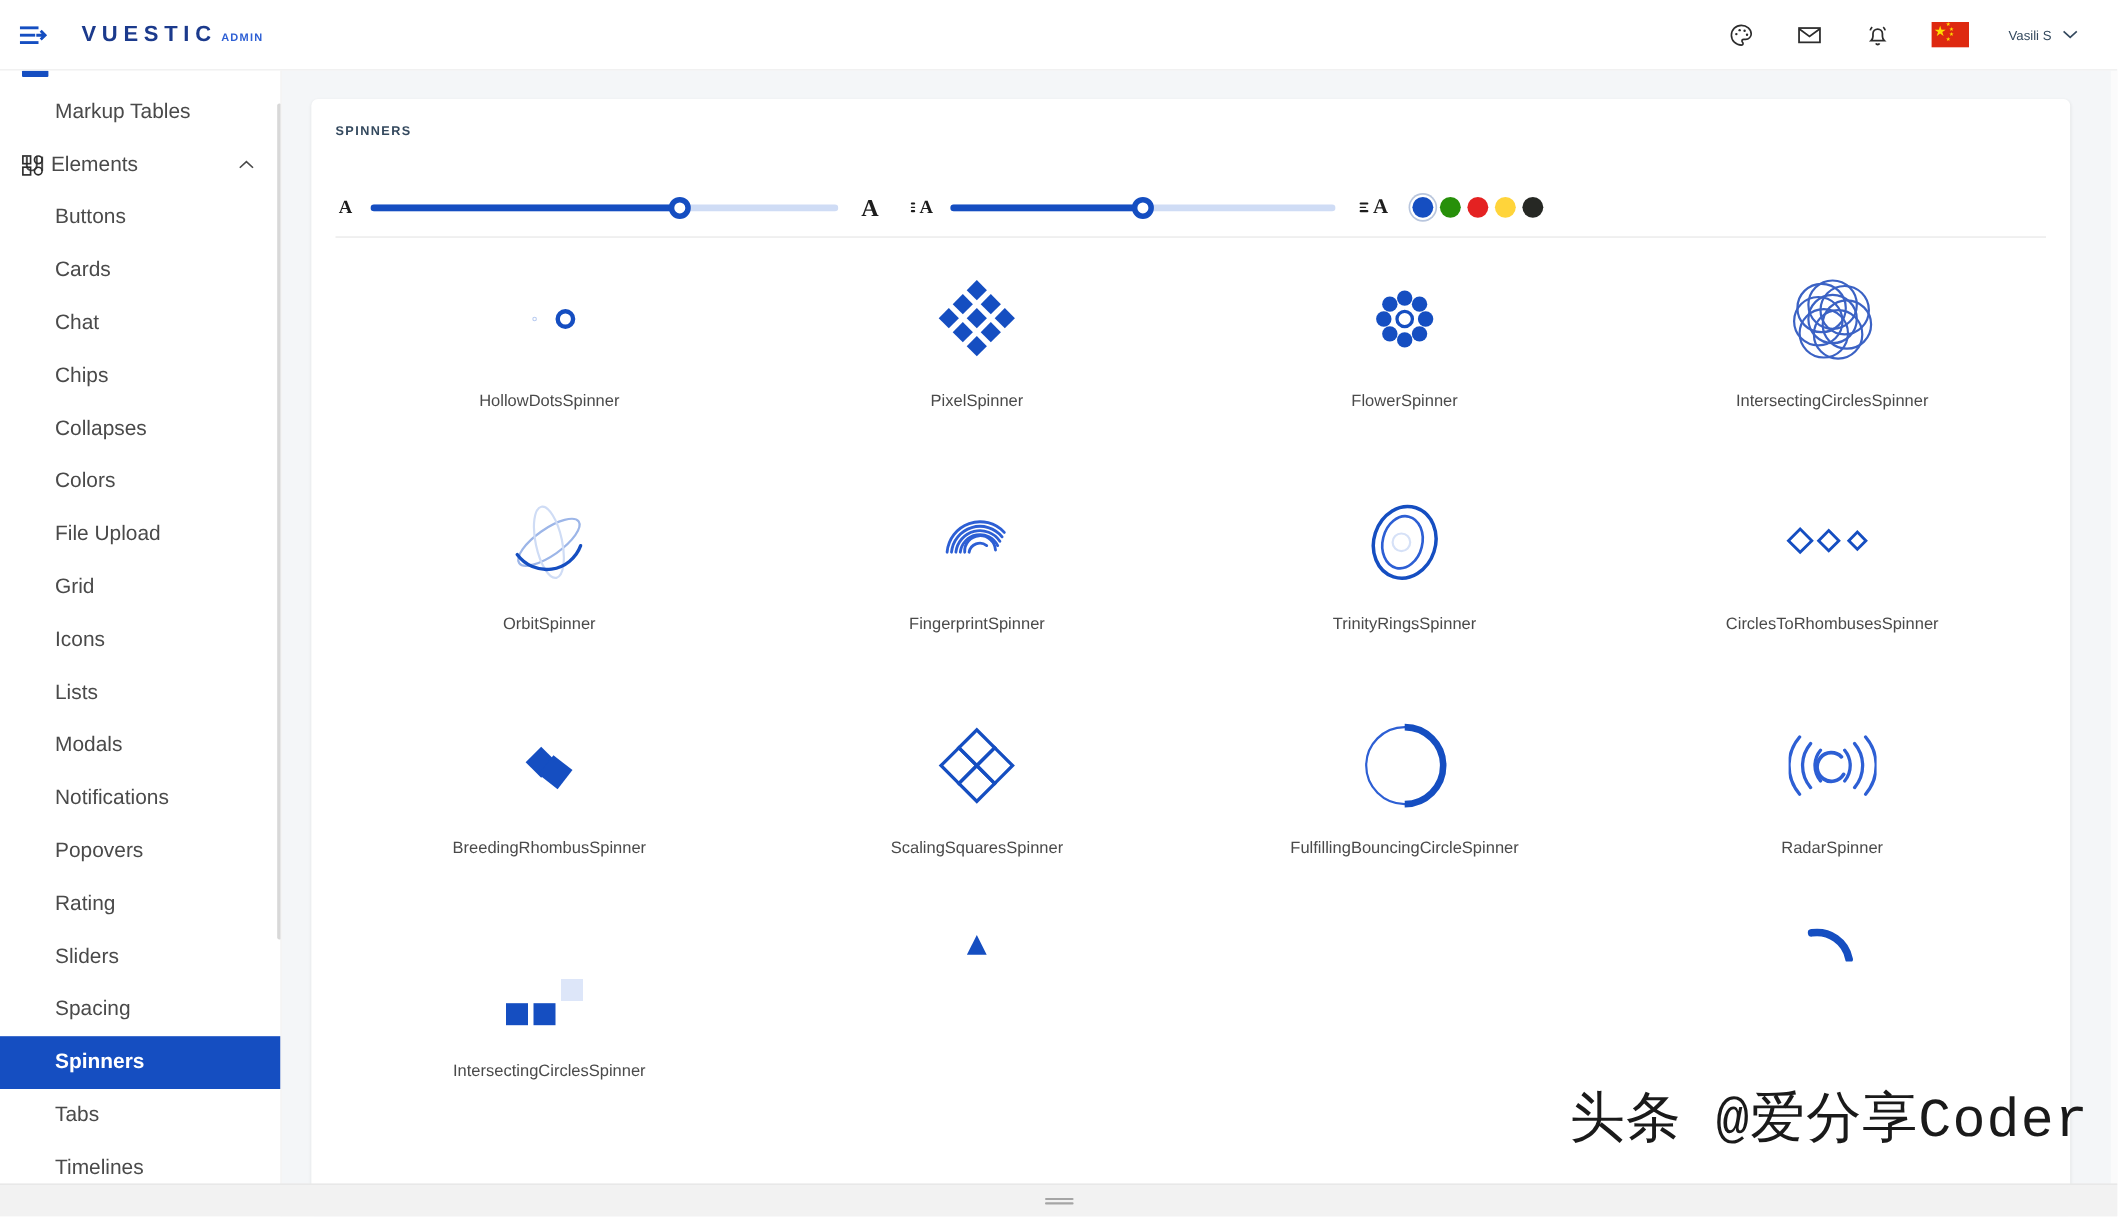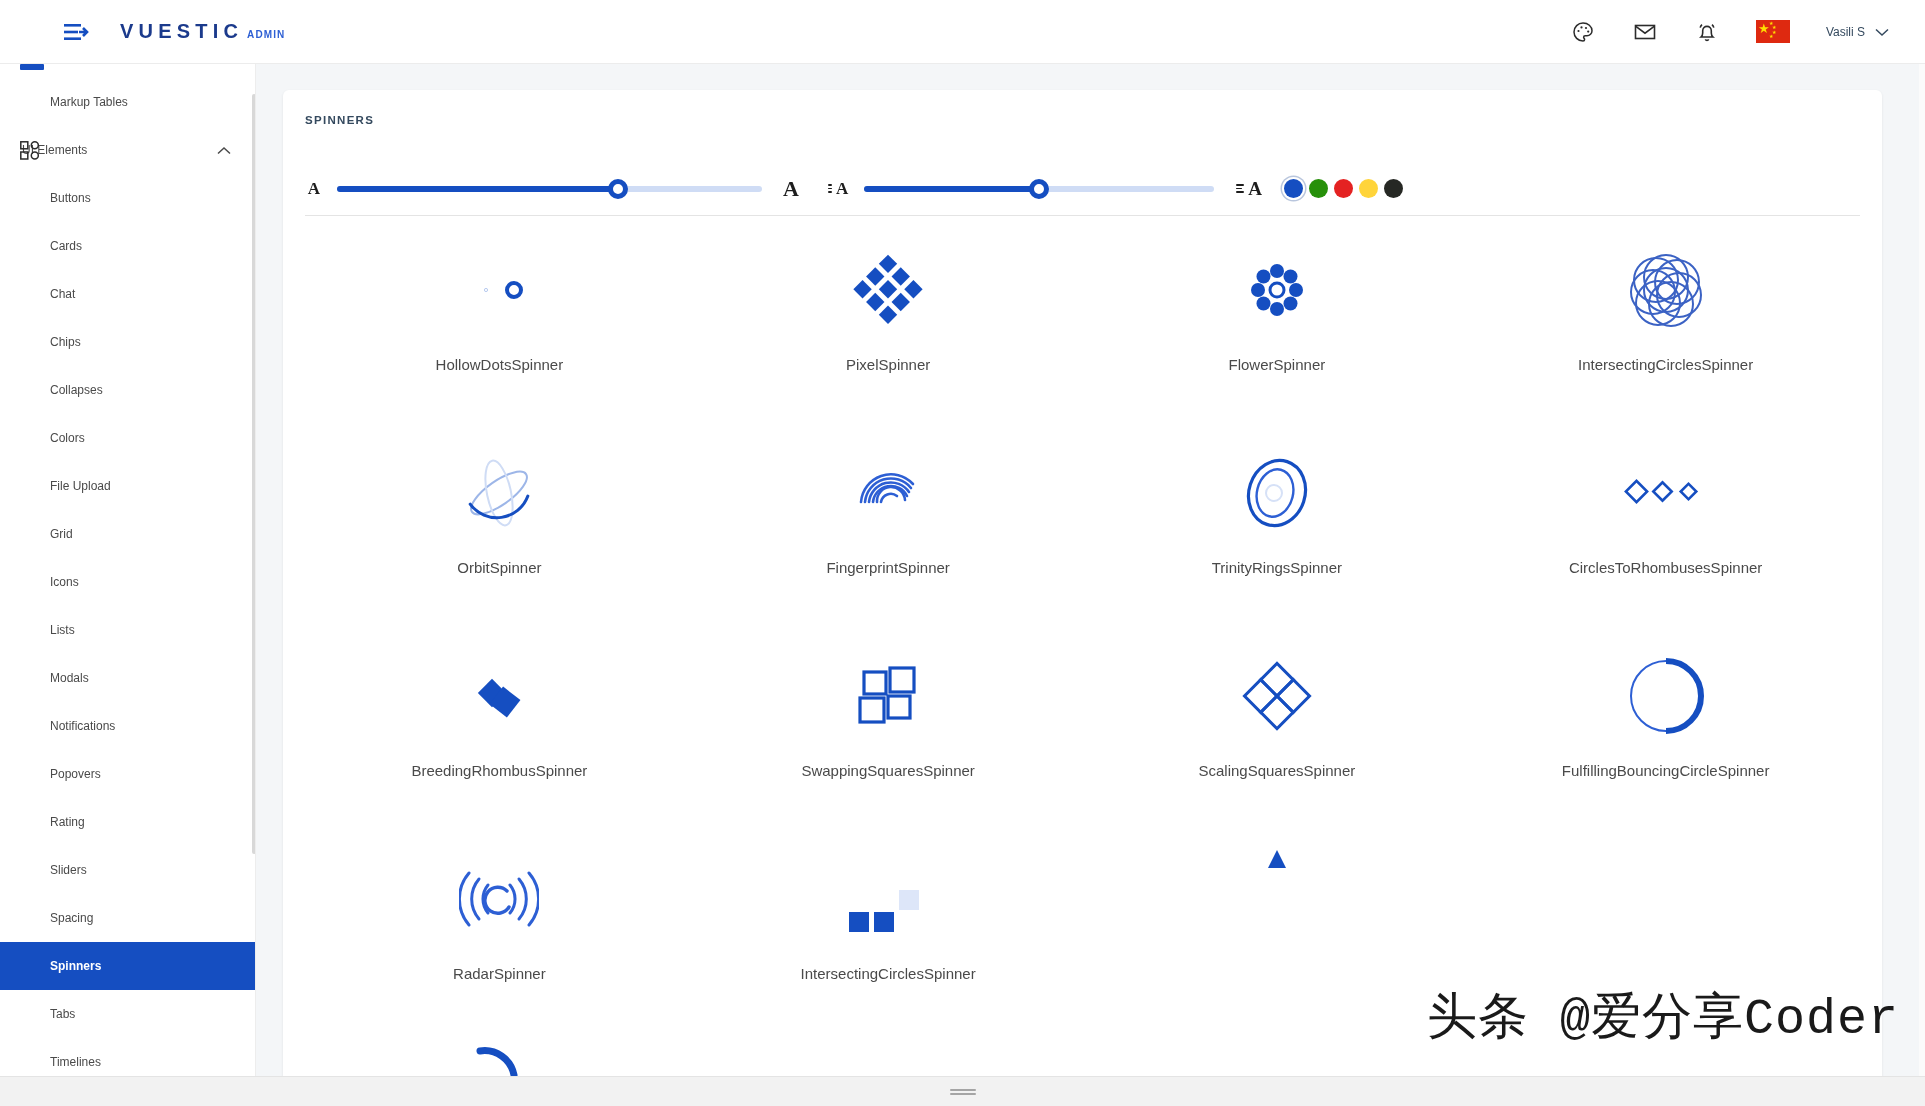--- a/index.html
+++ b/index.html
@@ -8,21 +8,21 @@
     font-family: "Liberation Sans", sans-serif;
     background: #ffffff;
     overflow: hidden;
   }
   .app { position: relative; width: 1925px; height: 1106px; background:#fff; }
 
   
   .header {
     position: absolute; top: 0; left: 0; width: 1925px; height: 64px;
     background: #ffffff; display: flex; align-items: center;
-    border-bottom: 1px solid #ececec; z-index: 30; padding-left: 46px;
+    border-bottom: 1px solid #ececec; z-index: 30;
   }
   .hamburger { margin-left: 14px; width: 34px; height: 34px;
     display:flex; align-items:center; justify-content:center; cursor:pointer; }
   .brand { display:flex; align-items: baseline; margin-left: 26px; }
   .brand-main {
     font-size: 20px; font-weight: 700; letter-spacing: 5.2px; color: #1b3a8c;
   }
   .brand-sub {
     font-size: 10px; font-weight: 700; letter-spacing: 1.1px;
     color: #2d5fd4; margin-left: 4px;
@@ -49,21 +49,21 @@
   
   .sidebar {
     position: absolute; top: 64px; left: 0; width: 256px; height: 1042px;
     background: #ffffff; border-right: 1px solid #ededed;
     overflow: hidden; z-index: 20;
   }
   .nav-item {
     height: 48px; display:flex; align-items:center; cursor: pointer;
     padding-left: 22px; position: relative;
   }
-  .nav-item .label { font-size: 12px; color: #4a4a4a; text-align: center; }
+  .nav-item .label { font-size: 19px; color: #4a4a4a; text-align: center; }
   .nav-item.child { padding-left: 50px; }
   .nav-item.active { background: #154ec1; }
   .nav-item.active .label { color: #ffffff; font-weight: 600; }
   .nav-item .lead-icon { position:absolute; left: 18px; width:22px; height:22px;
     display:flex; align-items:center; justify-content:center; color:#2c2c2c; }
   .nav-item .chev { position:absolute; right: 24px; color:#4a4a4a; }
   .sidebar-scrollbar {
     position:absolute; left: 252px; top: 0px; width: 4px; height: 1042px;
     background: transparent;
   }
@@ -474,33 +474,20 @@
             <svg width="70" height="70" viewBox="0 0 70 70">
               <g fill="#154ec1">
                 <rect x="18" y="22" width="20" height="20" transform="rotate(45 28 32)"></rect>
                 <rect x="30" y="30" width="22" height="22" transform="rotate(38 41 41)"></rect>
               </g>
             </svg>
           </div>
           <div class="cap">BreedingRhombusSpinner</div>
         </div>
 
-        <div class="cell">
-          <div class="art">
-            <svg width="76" height="76" viewBox="0 0 76 76">
-              <g fill="none" stroke="#154ec1" stroke-width="3.2">
-                <rect x="14" y="14" width="22" height="22"></rect>
-                <rect x="40" y="10" width="24" height="24"></rect>
-                <rect x="10" y="40" width="24" height="24"></rect>
-                <rect x="38" y="38" width="22" height="22"></rect>
-              </g>
-            </svg>
-          </div>
-          <div class="cap">SwappingSquaresSpinner</div>
-        </div>
 
         <div class="cell">
           <div class="art">
             <svg width="78" height="78" viewBox="0 0 78 78">
               <g fill="none" stroke="#154ec1" stroke-width="3" transform="rotate(45 39 39)">
                 <rect x="16" y="16" width="23" height="23"></rect>
                 <rect x="39" y="16" width="23" height="23"></rect>
                 <rect x="16" y="39" width="23" height="23"></rect>
                 <rect x="39" y="39" width="23" height="23"></rect>
               </g>

